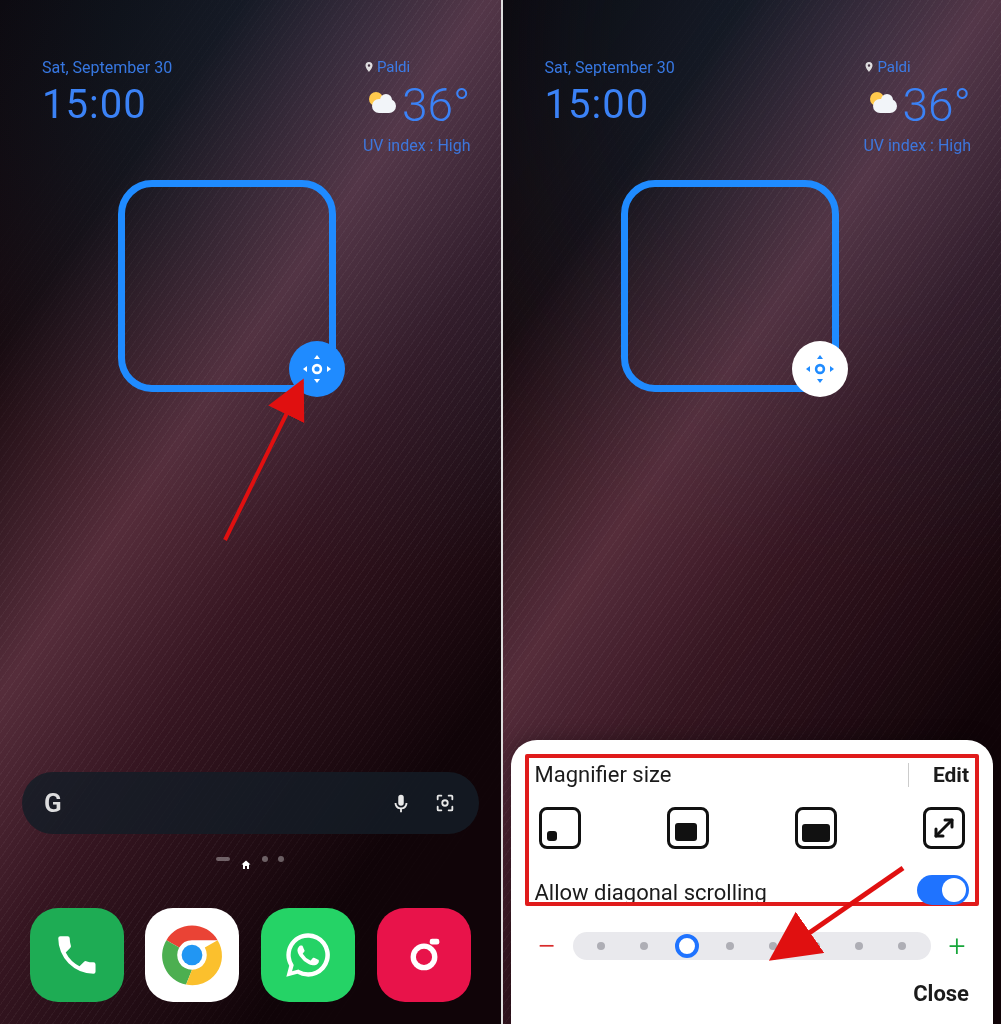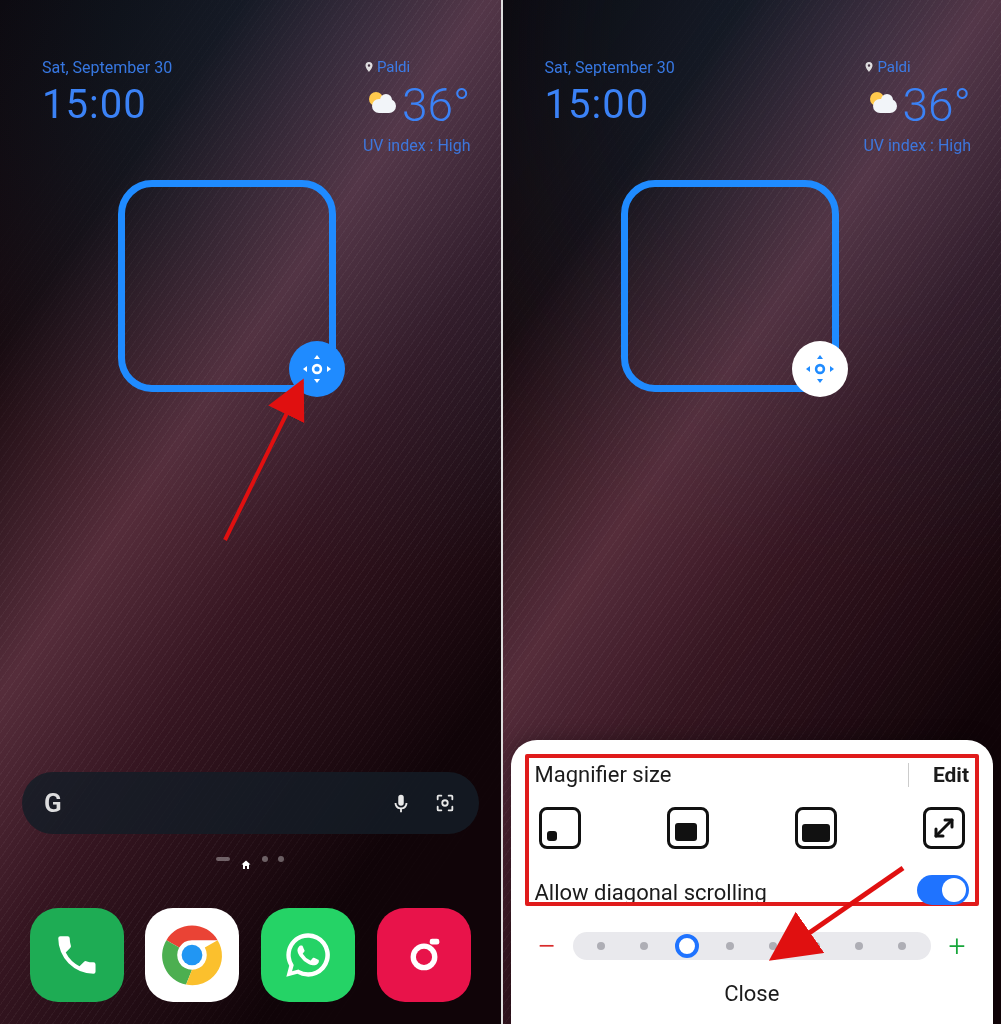--- a/index.html
+++ b/index.html
@@ -138,21 +138,21 @@
   .row-toggle .lbl{ font-size:22px;}
   .toggle{ width:52px; height:30px; border-radius:16px; background:#1f73ff; position:relative; }
   .toggle .knob{ position:absolute; right:3px; top:3px; width:24px; height:24px; border-radius:50%; background:#fff;}
   .zoom-lbl{ font-size:22px; margin-bottom:12px;}
   .slider-row{ display:flex; align-items:center; gap:14px; margin-bottom:14px;}
   .minus{ color:#d82b2b; font-size:34px; font-weight:300; line-height:1; width:24px; text-align:center;}
   .plus{ color:#18a63b; font-size:30px; font-weight:300; line-height:1; width:24px; text-align:center;}
   .track{ flex:1; height:28px; background:#e9e9ed; border-radius:16px; position:relative;}
   .tick{ position:absolute; top:50%; width:8px; height:8px; border-radius:50%; background:#aeaeb5; transform:translate(-50%,-50%);}
   .thumb{ position:absolute; top:50%; width:24px; height:24px; border-radius:50%; border:4px solid #1f73ff; background:#fff; transform:translate(-50%,-50%);}
-  .close{ text-align:center; font-size:22px; font-weight:400; padding-top:4px;}
+  .close{ text-align:right; font-size:22px; font-weight:700; padding-top:4px;}
 </style>
 </head>
 <body>
 
 <div class="phone">
   <div class="wallpaper"></div>
 
   <div class="status-row">
     <div class="status-left">
       <div class="date">Sat, September 30</div>

